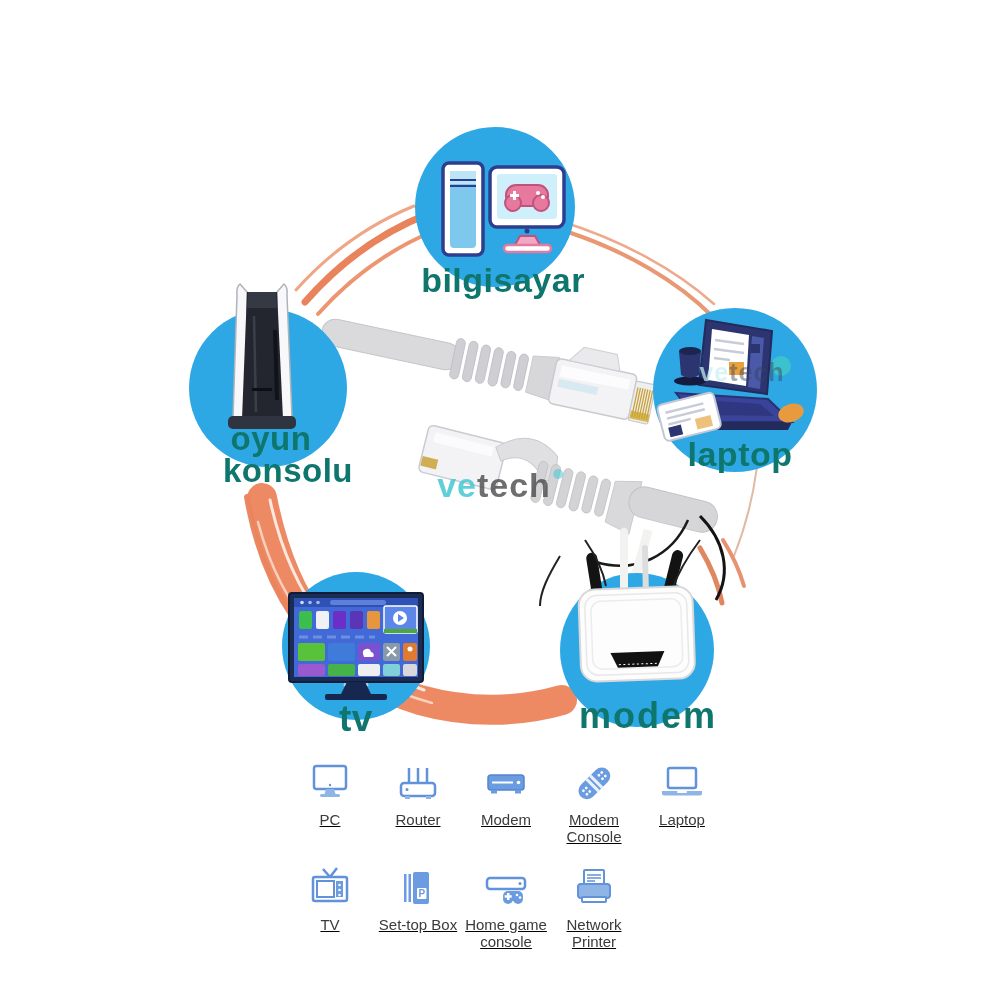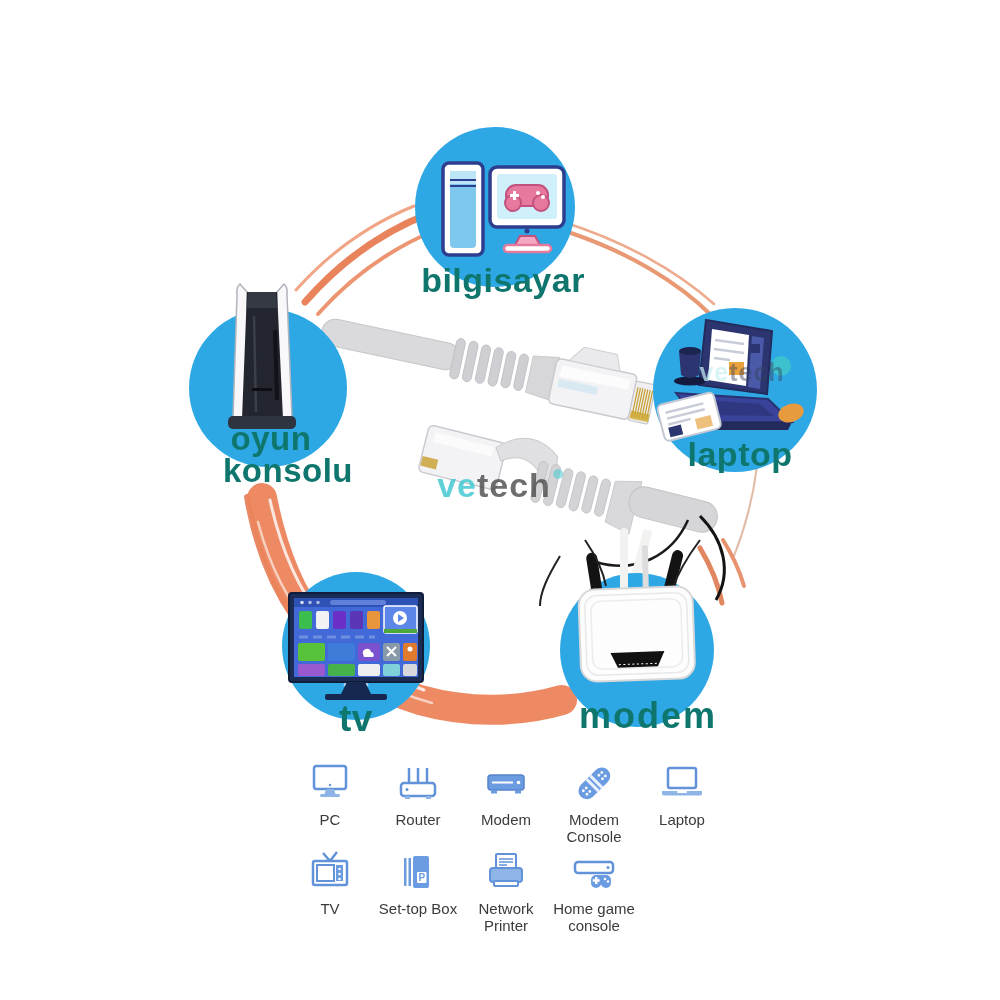--- a/index.html
+++ b/index.html
@@ -18,21 +18,21 @@
              font-size:34px;font-weight:700;letter-spacing:1px;white-space:nowrap;}
   .wm-center .ve{color:#45c8d2;opacity:.85;}
   .wm-center .tech{color:#4a4a4a;opacity:.8;}
   .wm-dot{display:inline-block;width:10px;height:10px;border-radius:50%;
           background:#45c8d2;opacity:.55;vertical-align:18px;margin-left:2px;}
   .wm-laptop{position:absolute;left:742px;top:358px;transform:translateX(-50%);
              font-size:25px;font-weight:700;letter-spacing:1px;white-space:nowrap;opacity:.75;}
   .wm-laptop .ve{color:rgba(200,240,243,.95);}
   .wm-laptop .tech{color:rgba(55,65,90,.6);}
   .icon-grid{position:absolute;left:286px;top:760px;width:440px;display:grid;
-             grid-template-columns:repeat(5,1fr);row-gap:4px;}
+             grid-template-columns:repeat(5,1fr);row-gap:20px;text-decoration:underline;}
   .cell{display:flex;flex-direction:column;align-items:center;}
   .cell .ic{height:46px;display:flex;align-items:center;justify-content:center;}
   .cell .cap{margin-top:5px;font-size:15px;line-height:17px;color:#3b3b3b;
              text-align:center;max-width:84px;font-weight:500;}
   svg text{font-family:"Liberation Sans",sans-serif;}
 </style>
 </head>
 <body>
 
 <div class="canvas">
@@ -319,40 +319,40 @@
         <rect x="18" y="6" width="16" height="32" rx="2" fill="#6B9BE0"></rect>
         <rect x="22" y="22" width="9.5" height="11" rx="1" fill="#fff"></rect>
         <text x="26.8" y="31" font-size="10" font-weight="bold" fill="#6B9BE0" text-anchor="middle">P</text>
       </svg>
         </div>
       <div class="cap">Set-top Box</div>
     </div>
     <div class="cell">
       <div class="ic">
           <svg width="46" height="44" viewBox="0 0 46 44">
-        <rect x="13" y="4" width="20" height="15" rx="1" fill="#fff" stroke="#6292D9" stroke-width="2"></rect>
-        <path d="M16 9 H30 M16 12 H30 M16 15 H24" stroke="#6292D9" stroke-width="1.5"></path>
-        <rect x="7" y="18" width="32" height="14" rx="3" fill="#8FB4E6" stroke="#6292D9" stroke-width="2"></rect>
-        <rect x="11" y="31" width="24" height="5" rx="1" fill="#fff" stroke="#6292D9" stroke-width="2"></rect>
-      </svg>
-        </div>
-      <div class="cap">Network Printer</div>
-    </div>
-    <div class="cell">
-      <div class="ic">
-          <svg width="46" height="44" viewBox="0 0 46 44">
         <rect x="4" y="12" width="38" height="11" rx="3" fill="#fff" stroke="#6292D9" stroke-width="2.5"></rect>
         <circle cx="37" cy="17.5" r="1.5" fill="#6292D9"></circle>
         <path d="M6 23 L40 23" stroke="#6292D9" stroke-width="1.5" opacity=".5"></path>
         <rect x="20" y="25" width="20" height="10" rx="5" fill="#6B9BE0"></rect>
         <circle cx="25" cy="33" r="5" fill="#6B9BE0"></circle>
         <circle cx="35" cy="33" r="5" fill="#6B9BE0"></circle>
         <rect x="24" y="27" width="2.5" height="7" fill="#fff"></rect>
         <rect x="21.7" y="29.2" width="7" height="2.5" fill="#fff"></rect>
         <circle cx="34" cy="29" r="1.3" fill="#fff"></circle>
         <circle cx="37" cy="31.5" r="1.3" fill="#fff"></circle>
       </svg>
         </div>
       <div class="cap">Home game console</div>
     </div>
+    <div class="cell">
+      <div class="ic">
+          <svg width="46" height="44" viewBox="0 0 46 44">
+        <rect x="13" y="4" width="20" height="15" rx="1" fill="#fff" stroke="#6292D9" stroke-width="2"></rect>
+        <path d="M16 9 H30 M16 12 H30 M16 15 H24" stroke="#6292D9" stroke-width="1.5"></path>
+        <rect x="7" y="18" width="32" height="14" rx="3" fill="#8FB4E6" stroke="#6292D9" stroke-width="2"></rect>
+        <rect x="11" y="31" width="24" height="5" rx="1" fill="#fff" stroke="#6292D9" stroke-width="2"></rect>
+      </svg>
+        </div>
+      <div class="cap">Network Printer</div>
+    </div>
   </div>
 
 </div>
 
 </body></html>

